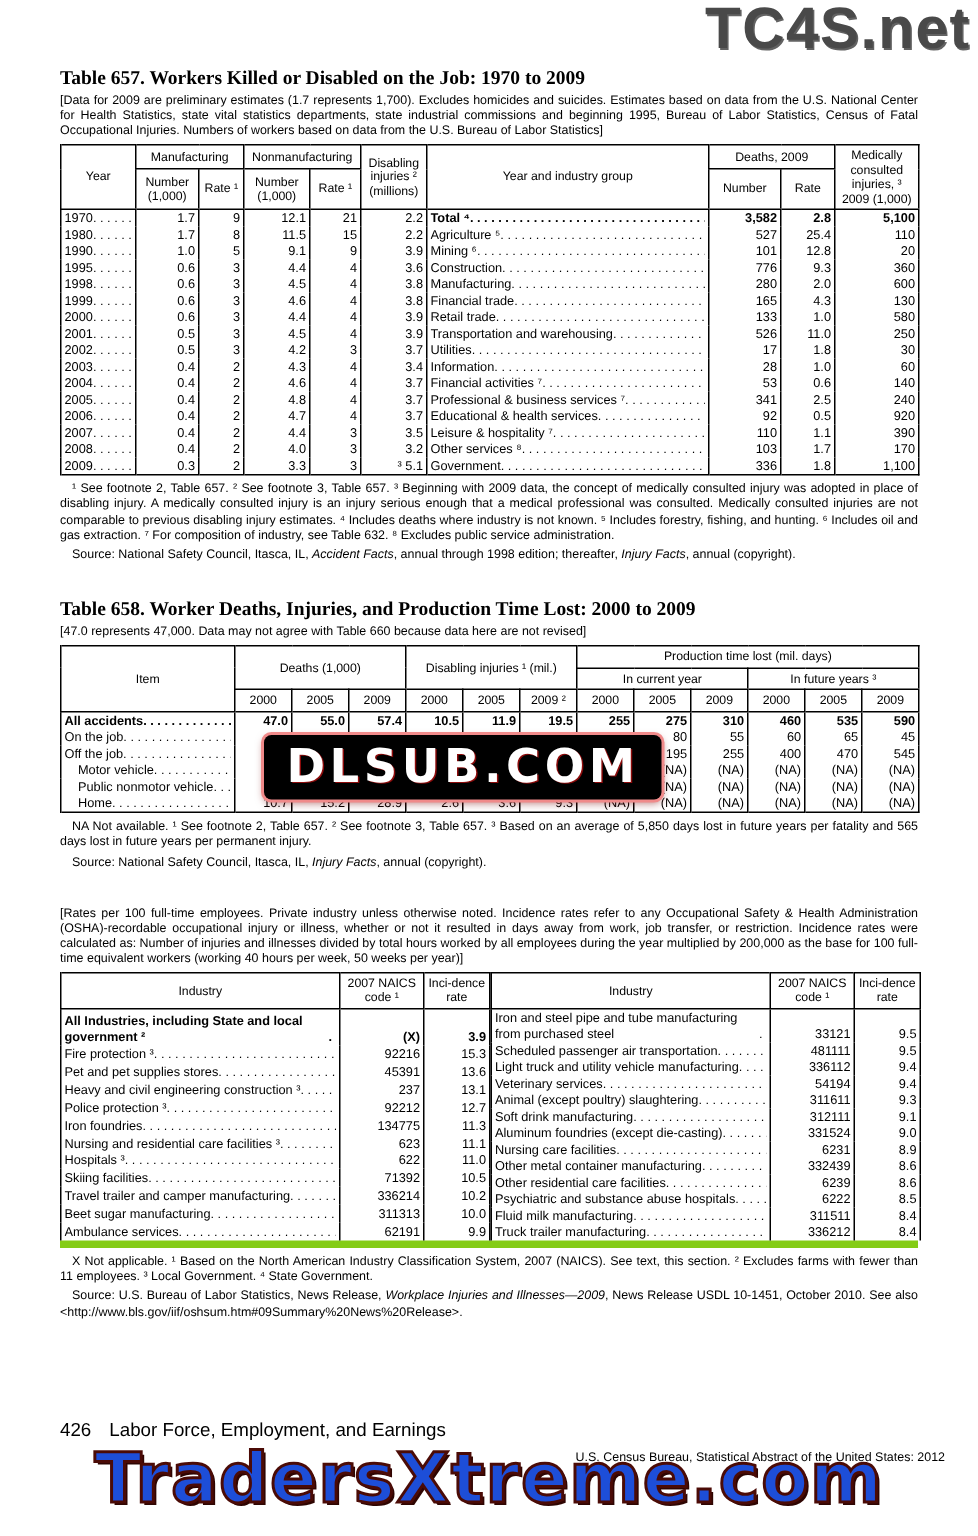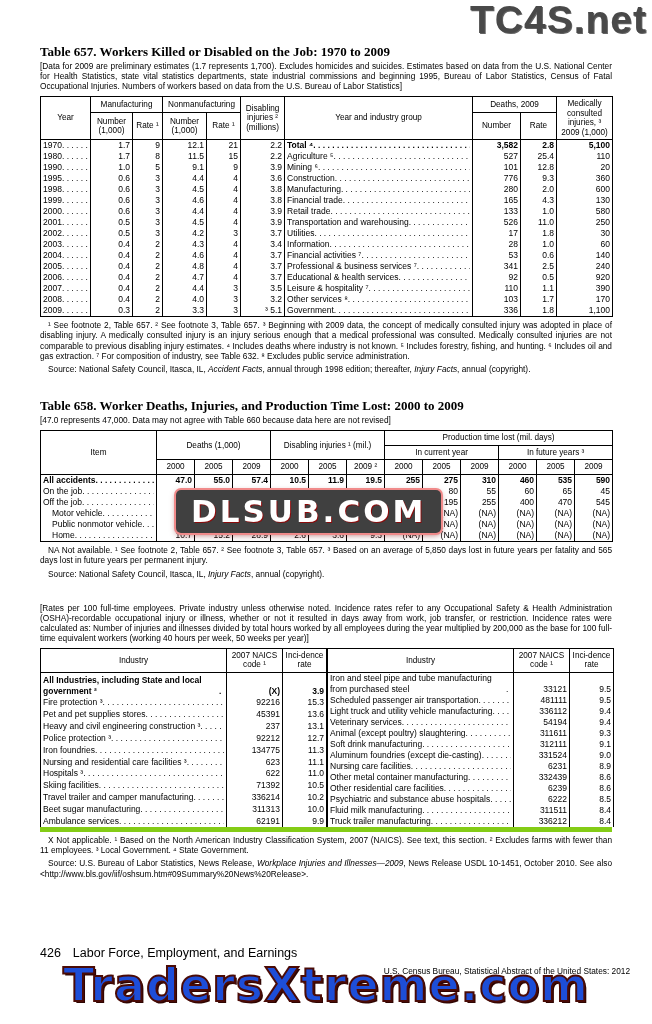--- a/index.html
+++ b/index.html
@@ -20,21 +20,21 @@
   .lc{padding-left:3px}
   .lbl{display:flex;align-items:flex-end;overflow:hidden}
   .lbl .dots{flex:1;min-width:5px;overflow:hidden;white-space:nowrap}
   .lbl .dots::after{content:" . . . . . . . . . . . . . . . . . . . . . . . . . . . . . . . . . . . . . . . . . . . . . . . . . . . ."}
   .lbl.b{font-weight:700}
   .lbl.ind{padding-left:9px}
   .t659wrap{display:flex;border-bottom:5px solid #84cc16}
   .t659{width:286px;border-bottom:none}
   
   .wm-top{position:absolute;top:0;right:5px;font-family:Liberation Sans, sans-serif;font-weight:800;font-size:39px;line-height:40px;letter-spacing:1px;color:#404040;text-shadow:1px 1px 0 #5a5a5a;opacity:.95}
-  .wm-mid{position:absolute;left:176px;top:490px;background:#404040;color:#fff;font-family:"DejaVu Sans",sans-serif;font-weight:800;font-size:31px;line-height:33px;letter-spacing:3px;padding:5px 15px;border-radius:5px;box-shadow:0 0 0 2px #f08a8a,0 2px 6px rgba(120,0,0,.55);text-shadow:1px 1px 0 #8c0b0b}
+  .wm-mid{position:absolute;left:176px;top:490px;background:#000000;color:#fff;font-family:"DejaVu Sans",sans-serif;font-weight:800;font-size:31px;line-height:33px;letter-spacing:3px;padding:5px 15px;border-radius:5px;box-shadow:0 0 0 2px #f08a8a,0 2px 6px rgba(120,0,0,.55);text-shadow:1px 1px 0 #8c0b0b}
   .wm-bottom{position:absolute;left:50%;bottom:15px;transform:translateX(-50%);white-space:nowrap;font-family:"DejaVu Sans",sans-serif;font-weight:800;font-size:46px;line-height:48px;letter-spacing:1px;color:#1d4ed8;-webkit-text-stroke:2px #4b0b06;text-shadow:2px 2px 0 #2e0502}
   .footer-line{position:absolute;left:40px;top:946px;font-size:12.5px}
   .footer-line .pg{margin-right:12px}
   .imprint{position:absolute;right:22px;top:966px;font-size:8.3px;white-space:nowrap}
 </style>
 </head>
 <body>
 
 <div class="page">
 

